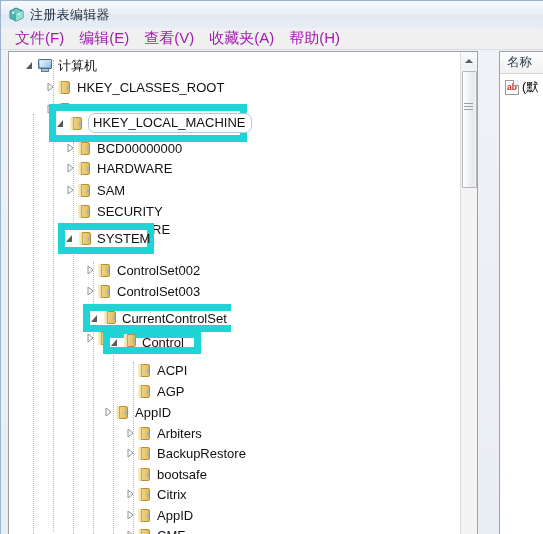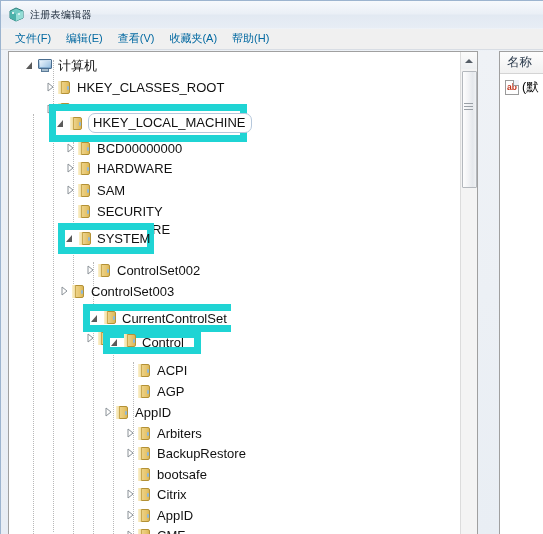--- a/index.html
+++ b/index.html
@@ -24,34 +24,34 @@
   #titlebar {
     position: absolute; left: 0; top: 0; width: 543px; height: 27px;
     display: flex; align-items: center;
     padding-left: 7px;
     background: linear-gradient(to bottom, #f6f9fc 0%, #eaeff6 48%, #e2e9f2 52%, #e7edf5 100%);
   }
   #app-icon {
     width: 17px; height: 17px; position: relative; flex: 0 0 auto; margin-right: 5px;
   }
   #title-text {
-    font-size: 10px; color: #1c2a3a; letter-spacing: 0.3px;
+    font-size: 13px; color: #1c2a3a; letter-spacing: 0.3px;
     white-space: nowrap;
   }
 
   
   #menubar {
     position: absolute; left: 0; top: 28px; width: 543px; height: 21px;
     display: flex; align-items: center;
     padding-left: 8px;
     background: #f0f0f0;
     border-bottom: 1px solid #d8dde4;
   }
   .menu-item {
-    font-size: 11px; color: #0369a1;
+    font-size: 15px; color: #a21caf;
     padding: 1px 9px 2px 6px;
     white-space: nowrap; cursor: default;
   }
 
   
   #tree-panel {
     position: absolute; left: 7px; top: 50px; width: 470px; height: 484px;
     background: #ffffff;
     border: 1px solid #a0a0a0;
     overflow: hidden;
@@ -382,21 +382,21 @@
             </svg>
         </div>
         <div class="key-icon">
             <div class="body"></div>
             <div class="spine"></div>
             <div class="hole"></div>
           </div>
         <span class="row-label">ControlSet002</span>
       </div>
 
-      <div class="tree-row" style="top:228px; padding-left:48px;">
+      <div class="tree-row" style="top:228px; padding-left:74px;">
         <div class="twisty">
           <svg class="tw-hollow" width="9" height="10" viewBox="0 0 9 10">
               <polygon points="2,1 7,5 2,9" fill="none" stroke="#8b9298" stroke-width="1"></polygon>
             </svg>
         </div>
         <div class="key-icon">
             <div class="body"></div>
             <div class="spine"></div>
             <div class="hole"></div>
           </div>

